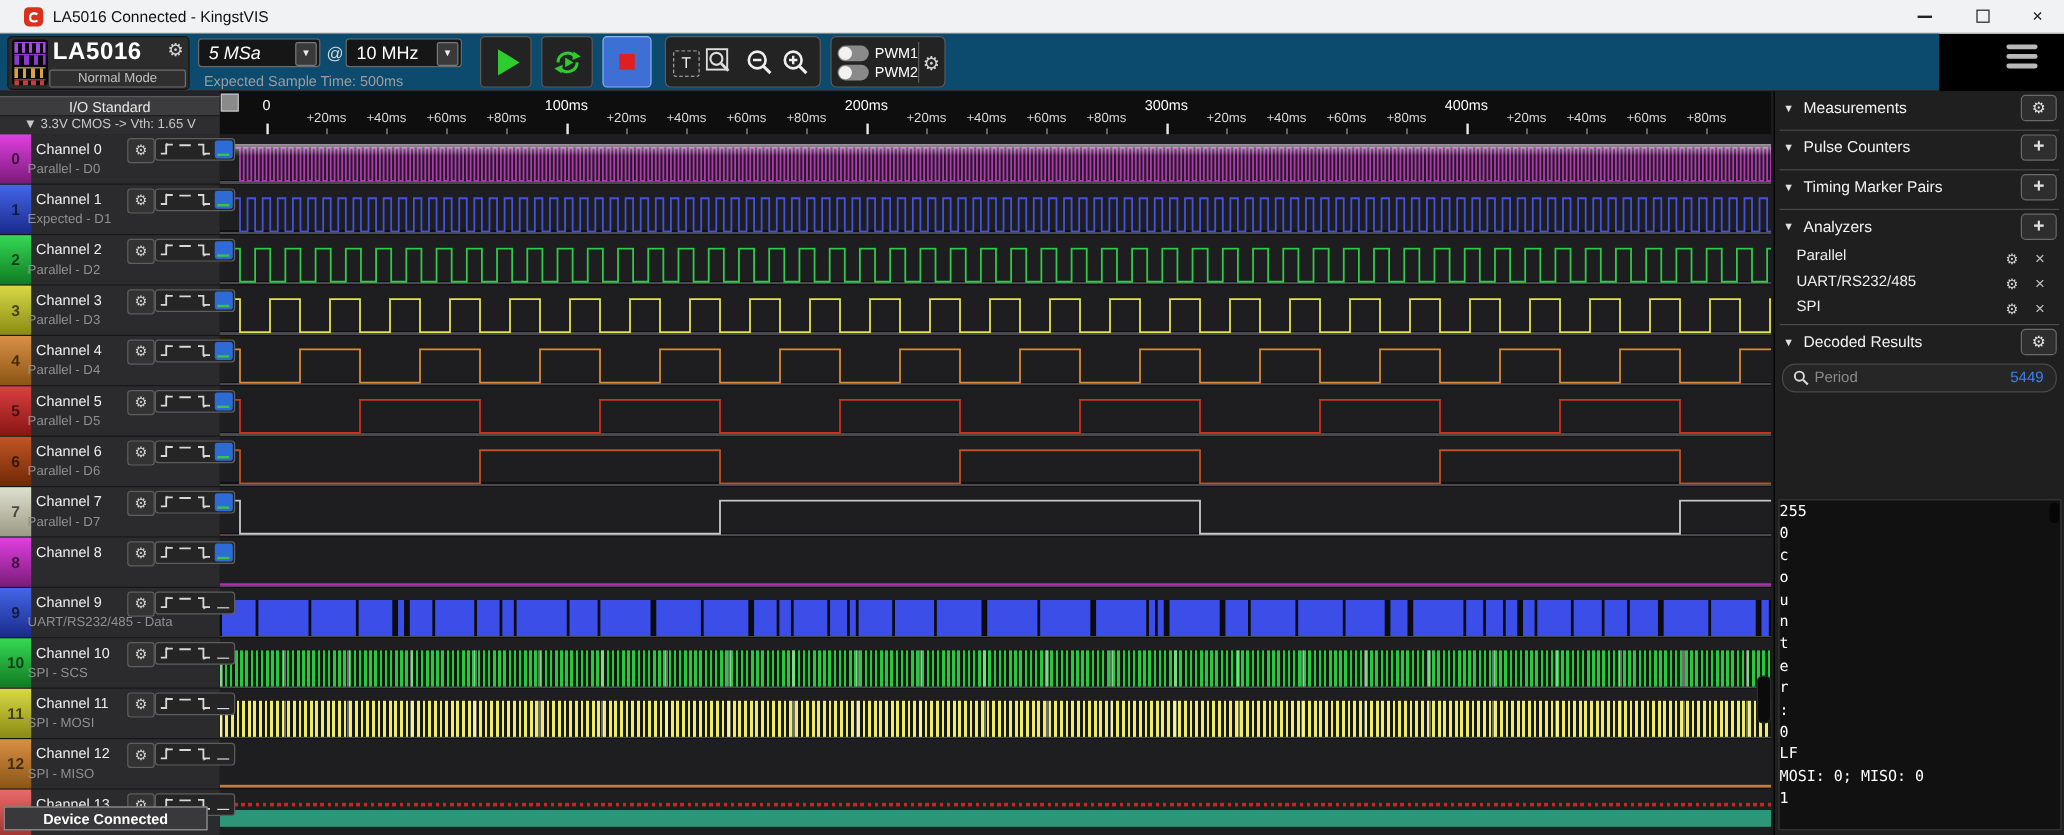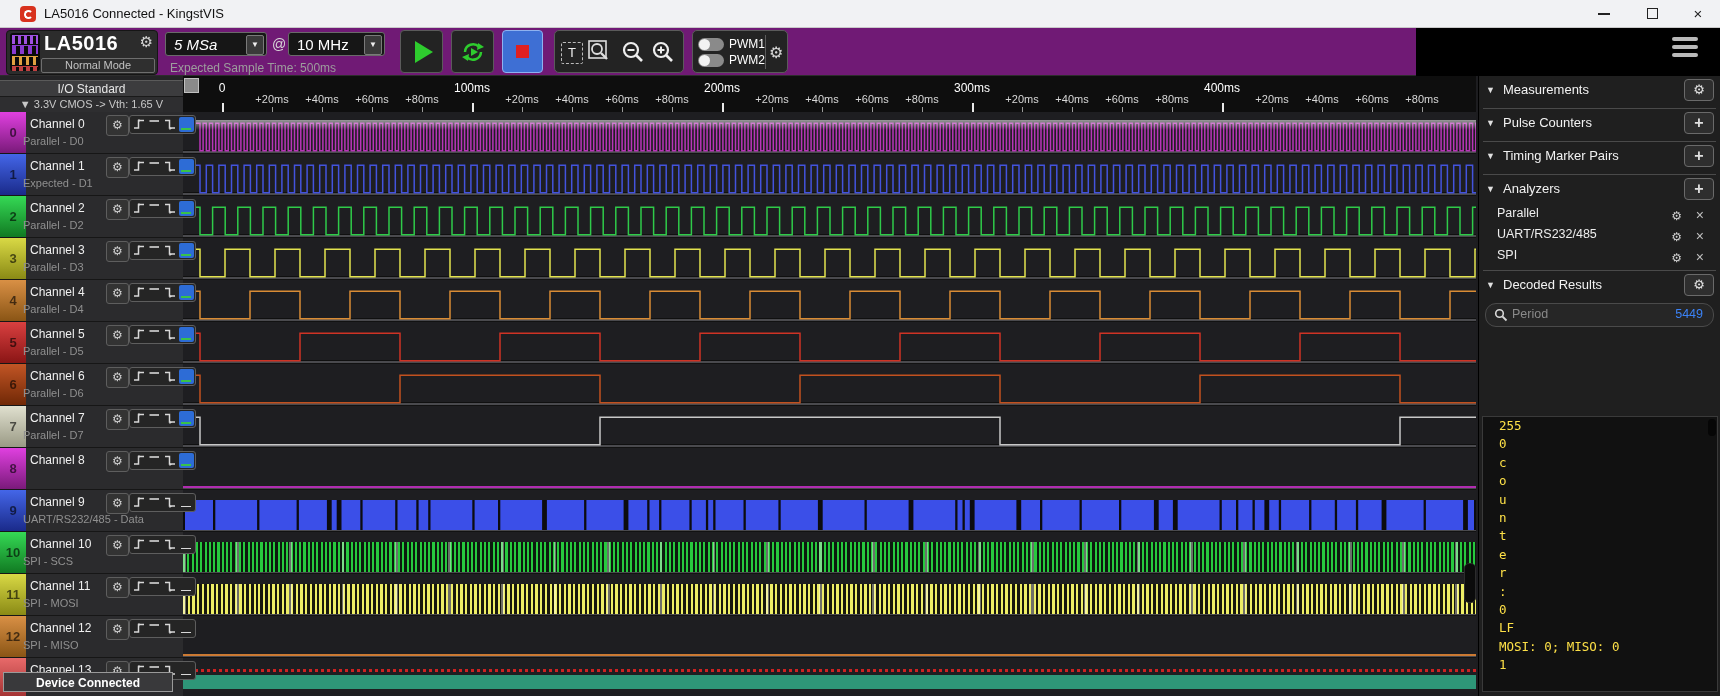--- a/index.html
+++ b/index.html
@@ -14,21 +14,21 @@
   .app-icon:before{content:"";position:absolute;left:3.5px;top:3.5px;width:9px;height:9px;
             border:2px solid #fff;border-radius:50%;border-right-color:transparent;box-sizing:border-box;}
   .title-text{position:absolute;left:44px;top:6px;font-size:13px;color:#111;}
   .winbtn{position:absolute;top:0;width:40px;height:27px;display:flex;align-items:center;justify-content:center;color:#222;}
   .winbtn.min{left:1584px;} .winbtn.max{left:1632px;} .winbtn.close{left:1678px;}
   .glyph-min{width:12px;height:2px;background:#222;}
   .glyph-max{width:11px;height:11px;border:1.5px solid #222;box-sizing:border-box;}
   .glyph-close{font-size:15px;line-height:15px;color:#222;}
 
   
-  .toolbar{position:absolute;left:0;top:28px;width:1416px;height:48px;background:#701a75;
+  .toolbar{position:absolute;left:0;top:28px;width:1616px;height:48px;background:#0c4a6e;
            border-bottom:1px solid #2d2d2d;box-sizing:border-box;}
   .logo-block{position:absolute;left:6px;top:2px;width:150px;height:43px;background:#2c2c2c;
            border:1px solid #151515;border-radius:4px;}
   .logo-waves{position:absolute;left:3px;top:2px;width:30px;height:38px;background:#0a0a0a;border-radius:3px;overflow:hidden;}
   .logo-waves div{height:8px;margin:1.5px 2px 0 2px;}
   .lw1{background:repeating-linear-gradient(90deg,#a050e0 0 3px,transparent 3px 6px);border-top:1px solid #a050e0;}
   .lw2{background:repeating-linear-gradient(90deg,#8a3ad0 0 4px,transparent 4px 8px);border-top:1px solid #8a3ad0;}
   .lw3{background:repeating-linear-gradient(90deg,#e0a040 0 3px,transparent 3px 7px);border-top:1px solid #e0a040;}
   .lw4{background:repeating-linear-gradient(90deg,#c04040 0 4px,transparent 4px 7px);border-top:1px solid #c04040;}
   .logo-name{position:absolute;left:37px;top:1px;font-size:20px;font-weight:bold;color:#fff;letter-spacing:.5px;}
@@ -120,21 +120,21 @@
   .meas-value{color:#fff;}
   .an-row{position:relative;height:21px;padding-left:18px;font-size:12.5px;line-height:20px;color:#eee;}
   .an-gear{position:absolute;right:38px;top:3px;font-size:12px;color:#cfcfcf;}
   .an-x{position:absolute;right:16px;top:2px;font-size:14px;color:#c0c0c0;}
   .search-pill{position:relative;margin:4px 6px 0 6px;height:22px;background:#262626;border:1px solid #4a4a4a;
                border-radius:11px;}
   .search-ph{position:absolute;left:26px;top:3px;font-size:12.5px;color:#8a8a8a;}
   .search-count{position:absolute;right:10px;top:3px;font-size:12.5px;color:#3b82f6;}
   .results{position:absolute;left:3px;top:340px;width:236px;height:276px;background:#111;
            border:1px solid #3a3a3a;box-sizing:border-box;overflow:hidden;}
-  .res-item{padding-left:16px;font-family:"DejaVu Sans Mono",monospace;font-size:12.5px;line-height:18.4px;color:#fde047;}
+  .res-item{padding-left:0;font-family:"DejaVu Sans Mono",monospace;font-size:12.5px;line-height:18.4px;color:#ffffff;}
   .res-scroll{position:absolute;right:1px;top:2px;width:8px;height:17px;background:#060606;border-radius:4px;}
 </style>
 </head>
 <body>
 
 <div id="app">
 
   <div class="titlebar">
     <div class="app-icon"></div>
     <div class="title-text">LA5016 Connected - KingstVIS</div>

